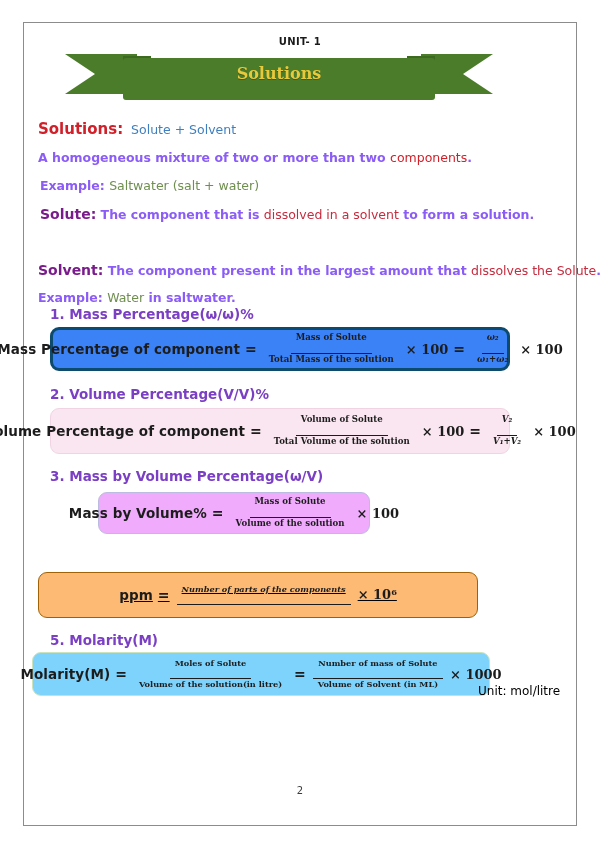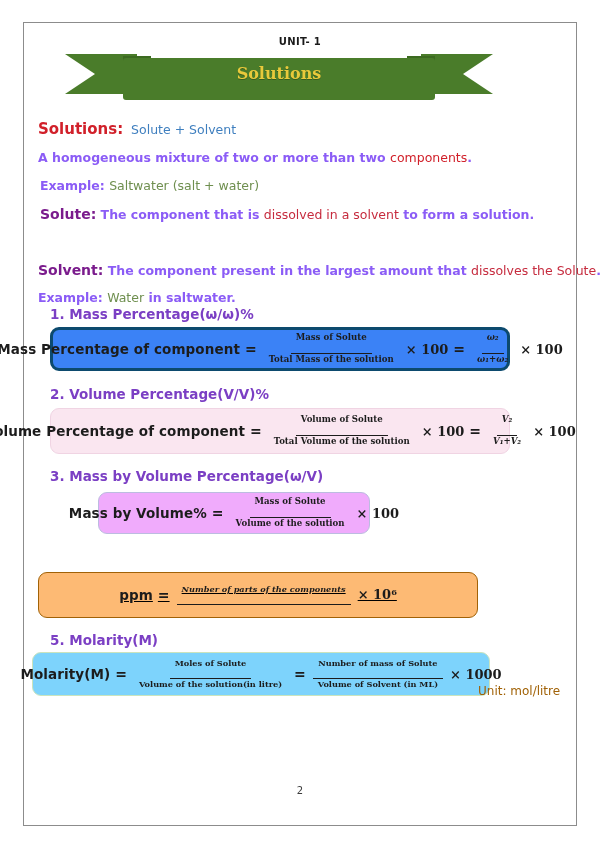--- a/index.html
+++ b/index.html
@@ -150,21 +150,21 @@
   .frac.sm { font-size: 8.6px; }
   .frac.xs { font-size: 8.2px; }
   .frac .ital { font-style: italic; }
 
   
   #unit-note {
     position: absolute;
     left: 478px; top: 684px;
     font-family: "DejaVu Sans", sans-serif;
     font-size: 12px;
-    color: #a16207;
+    color: #000000;
     white-space: nowrap;
   }
 
   
   #page-number {
     position: absolute;
     left: 0; top: 785px;
     width: 600px;
     text-align: center;
     font-family: "DejaVu Sans", sans-serif;

